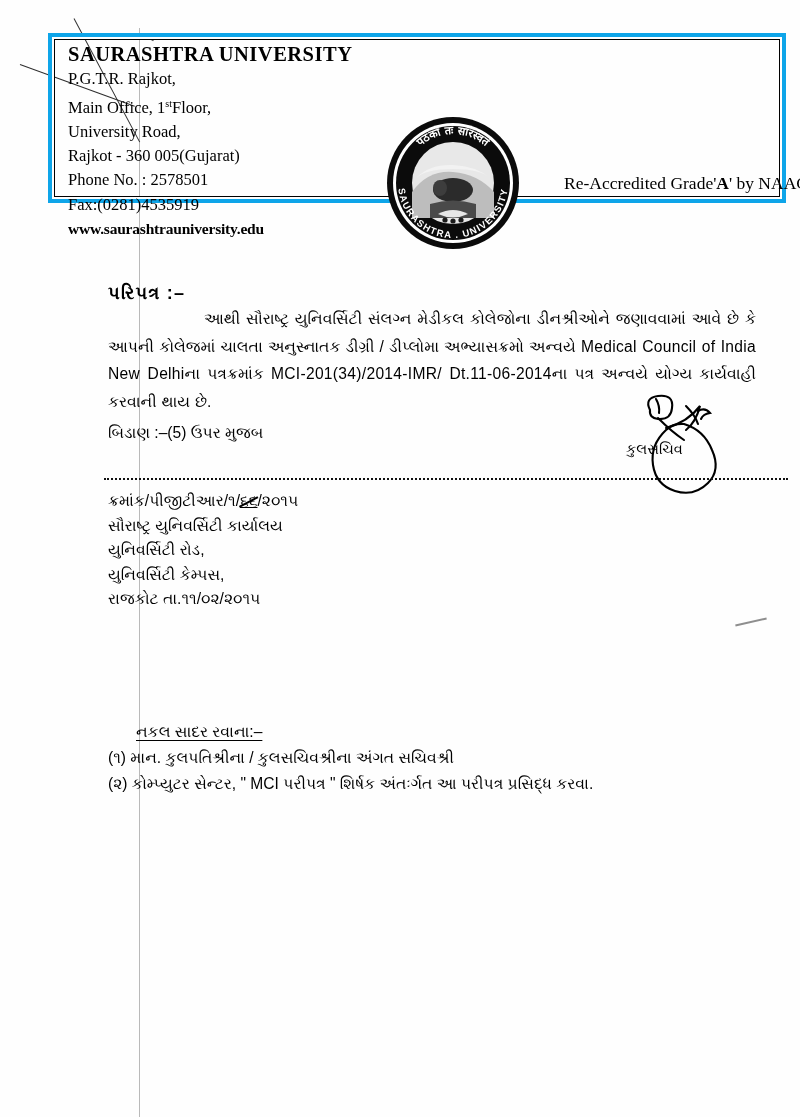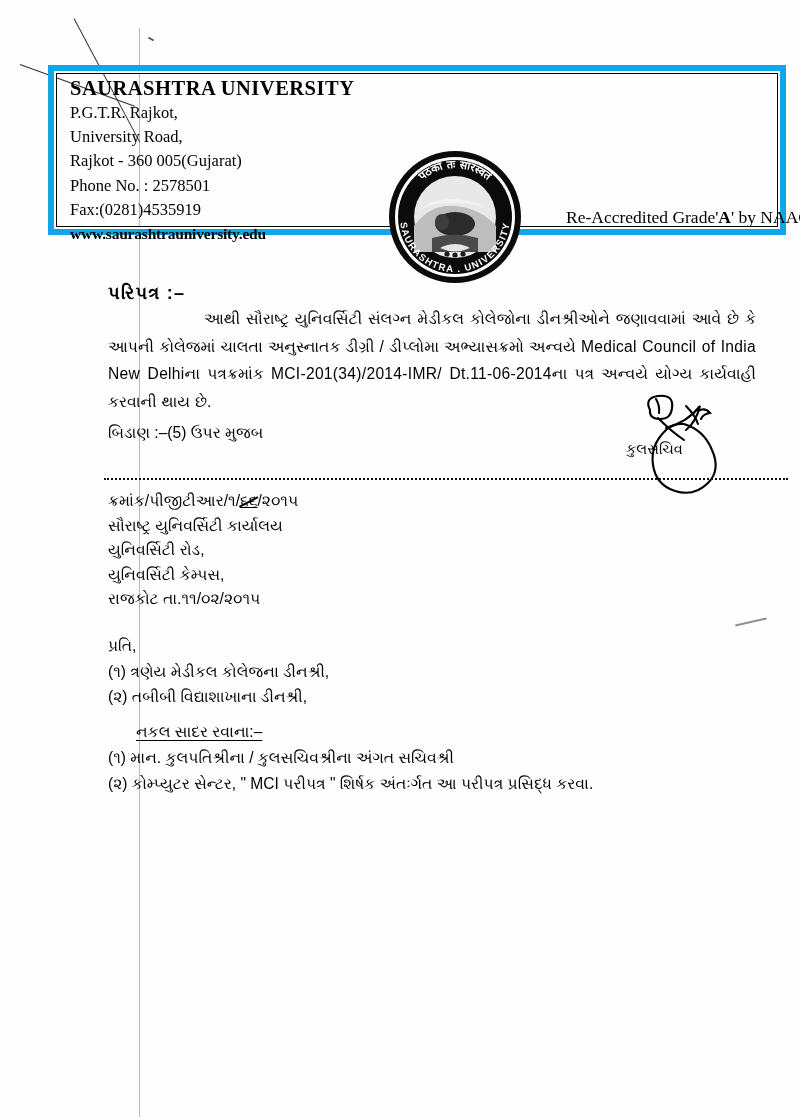--- a/index.html
+++ b/index.html
@@ -51,23 +51,23 @@
     position: absolute;
     left: 148px; top: 38px;
     width: 6px; height: 2px;
     background: #555;
     transform: rotate(30deg);
   }
 
   
   .header-box {
     position: absolute;
-    left: 48px; top: 65px;
+    left: 48px; top: 33px;
     width: 738px; height: 170px;
-    border: 6px solid #0ea5e9;
+    border: 4px solid #0ea5e9;
     box-shadow: 0 0 0 2px #ffffff inset, 0 0 0 3px #000 inset;
     box-sizing: border-box;
   }
   .header-inner {
     position: absolute;
     left: 0; top: 0; right: 0; bottom: 0;
   }
   .addr-block {
     position: absolute;
     left: 16px; top: 6px;
@@ -218,20 +218,23 @@
   <div class="corner-fold-2"></div>
   <div class="tick-top"></div>
   <div class="smudge-right"></div>
 
   <div class="header-box">
     <div class="header-inner">
 
       <div class="addr-block">
         <div class="univ-title">SAURASHTRA  UNIVERSITY</div>
         <div class="addr-line">P.G.T.R. Rajkot,</div>
+        <div class="addr-line sup-host">
+          <span>Main Office, 1<sup>st</sup>Floor,</span>
+        </div>
         <div class="addr-line">University Road,</div>
         <div class="addr-line">Rajkot - 360 005(Gujarat)</div>
         <div class="addr-line">Phone No. : 2578501</div>
         <div class="addr-line">Fax:(0281)4535919</div>
         <div class="addr-line web">www.saurashtrauniversity.edu</div>
       </div>
 
       <div class="seal">
         <svg width="134" height="134" viewBox="0 0 134 134">
           <defs>
@@ -297,25 +300,20 @@
   <div class="ref-block guj">
     <div>
       <span>ક્રમાંક/પીજીટીઆર/૧/</span><span class="strike-char">૬૬</span><span>/૨૦૧૫</span>
     </div>
     <div>સૌરાષ્ટ્ર યુનિવર્સિટી કાર્યાલય</div>
     <div>યુનિવર્સિટી રોડ,</div>
     <div>યુનિવર્સિટી કેમ્પસ,</div>
     <div>રાજકોટ તા.૧૧/૦૨/૨૦૧૫</div>
   </div>
 
-  <div class="to-block guj">
-    <div>પ્રતિ,</div>
-    <div>(૧) ત્રણેય મેડીકલ કોલેજના ડીનશ્રી,</div>
-    <div>(૨) તબીબી વિદ્યાશાખાના ડીનશ્રી,</div>
-  </div>
 
   <div class="cc-block guj">
     <div class="cc-head">નકલ સાદર રવાના:–</div>
     <div>(૧) માન. કુલપતિશ્રીના / કુલસચિવશ્રીના અંગત સચિવશ્રી</div>
     <div>
       <span>(૨) કોમ્પ્યુટર સેન્ટર, " </span><span class="lat">MCI</span><span> પરીપત્ર " </span><span>શિર્ષક અંતઃર્ગત આ પરીપત્ર પ્રસિદ્ધ કરવા.</span>
     </div>
   </div>
 
 </div>

